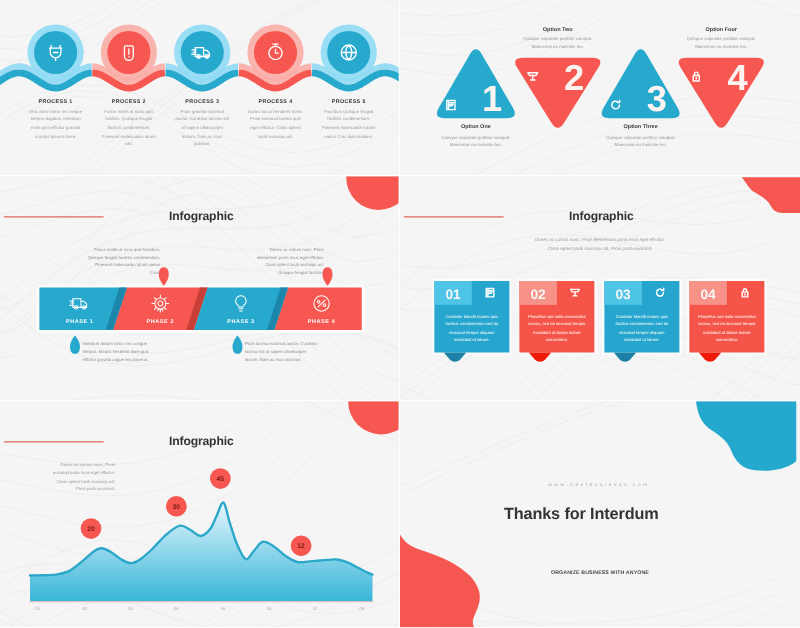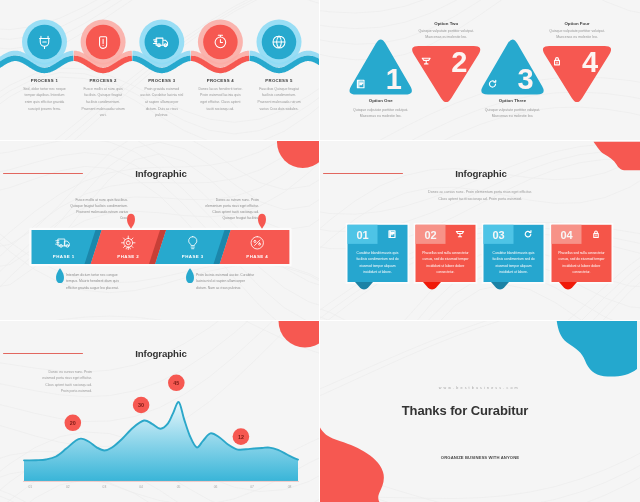--- a/index.html
+++ b/index.html
@@ -407,16 +407,16 @@
           <path d="M-40.0,92.3L-15.0,81.4L10.0,70.2L35.0,58.7L60.0,47.3L85.0,36.1L110.0,25.4L135.0,15.4L160.0,6.3L185.0,-1.9L210.0,-9.0L235.0,-15.1L260.0,-20.1L285.0,-24.2L310.0,-27.4L335.0,-30.0L360.0,-32.2" stroke="#ececec" stroke-width="0.7" fill="none" stroke-linejoin="round"></path>
           <path d="M-40.0,-54.1L-15.0,-52.3L10.0,-53.2L35.0,-57.2L60.0,-64.3L85.0,-73.7L110.0,-84.1L135.0,-93.9L160.0,-101.8L185.0,-106.8L210.0,-108.5L235.0,-107.4L260.0,-104.5L285.0,-101.3L310.0,-99.4L335.0,-99.9L360.0,-103.6" stroke="#ececec" stroke-width="0.7" fill="none" stroke-linejoin="round"></path>
           <path d="M-40.0,-38.9L-15.0,-36.6L10.0,-37.2L35.0,-41.2L60.0,-48.7L85.0,-58.7L110.0,-69.7L135.0,-80.2L160.0,-88.5L185.0,-93.6L210.0,-95.1L235.0,-93.6L260.0,-90.0L285.0,-86.2L310.0,-83.7L335.0,-83.9L360.0,-87.6" stroke="#ececec" stroke-width="0.7" fill="none" stroke-linejoin="round"></path>
           <path d="M-40.0,153.1L-15.0,166.9L10.0,176.8L35.0,182.5L60.0,184.9L85.0,185.2L110.0,185.6L135.0,187.7L160.0,193.1L185.0,202.7L210.0,216.3L235.0,232.9L260.0,251.0L285.0,268.7L310.0,284.1L335.0,295.9L360.0,303.5" stroke="#ececec" stroke-width="0.7" fill="none" stroke-linejoin="round"></path>
           <path d="M-40.0,166.5L-15.0,180.8L10.0,190.8L35.0,196.2L60.0,197.8L85.0,197.4L110.0,196.8L135.0,198.2L160.0,203.3L185.0,212.9L210.0,226.9L235.0,244.3L260.0,263.3L285.0,281.8L310.0,297.8L335.0,309.9L360.0,317.4" stroke="#ececec" stroke-width="0.7" fill="none" stroke-linejoin="round"></path>
         </g>
       <path fill="#24a8ce" d="M236.6,-1 C238,9 240,16 247,21.5 C256,27.5 262,31.5 265,39.5 C268.5,48.5 274,54 284,55.2 C295,56.4 308,55.2 317,48 L317,-1 Z"></path>
       <path fill="#f65851" d="M0,106.5 C3,112 8,116 15.5,118.5 C27,122.4 36,125.5 44,130.5 C52.5,135.8 60,141.5 63,151 C65.5,159 62,166 59.5,171.5 C57.5,176 58,179 60,182 L0,182 Z"></path>
     </svg>
     <div class="s6-web" style="top:64.6px;left:-1.5px;">w w w . b e s t b u s i n e s s . c o m</div>
-    <div class="s6-title" style="top:82.3px;left:-15px;">Thanks for Curabitur</div>
+    <div class="s6-title" style="top:82.3px;left:-15px;">Thanks for Interdum</div>
     <div class="s6-tag" style="top:134.2px;left:0px;">ORGANIZE BUSINESS WITH ANYONE</div>
   </div>
 </div>
 
 </body></html>

